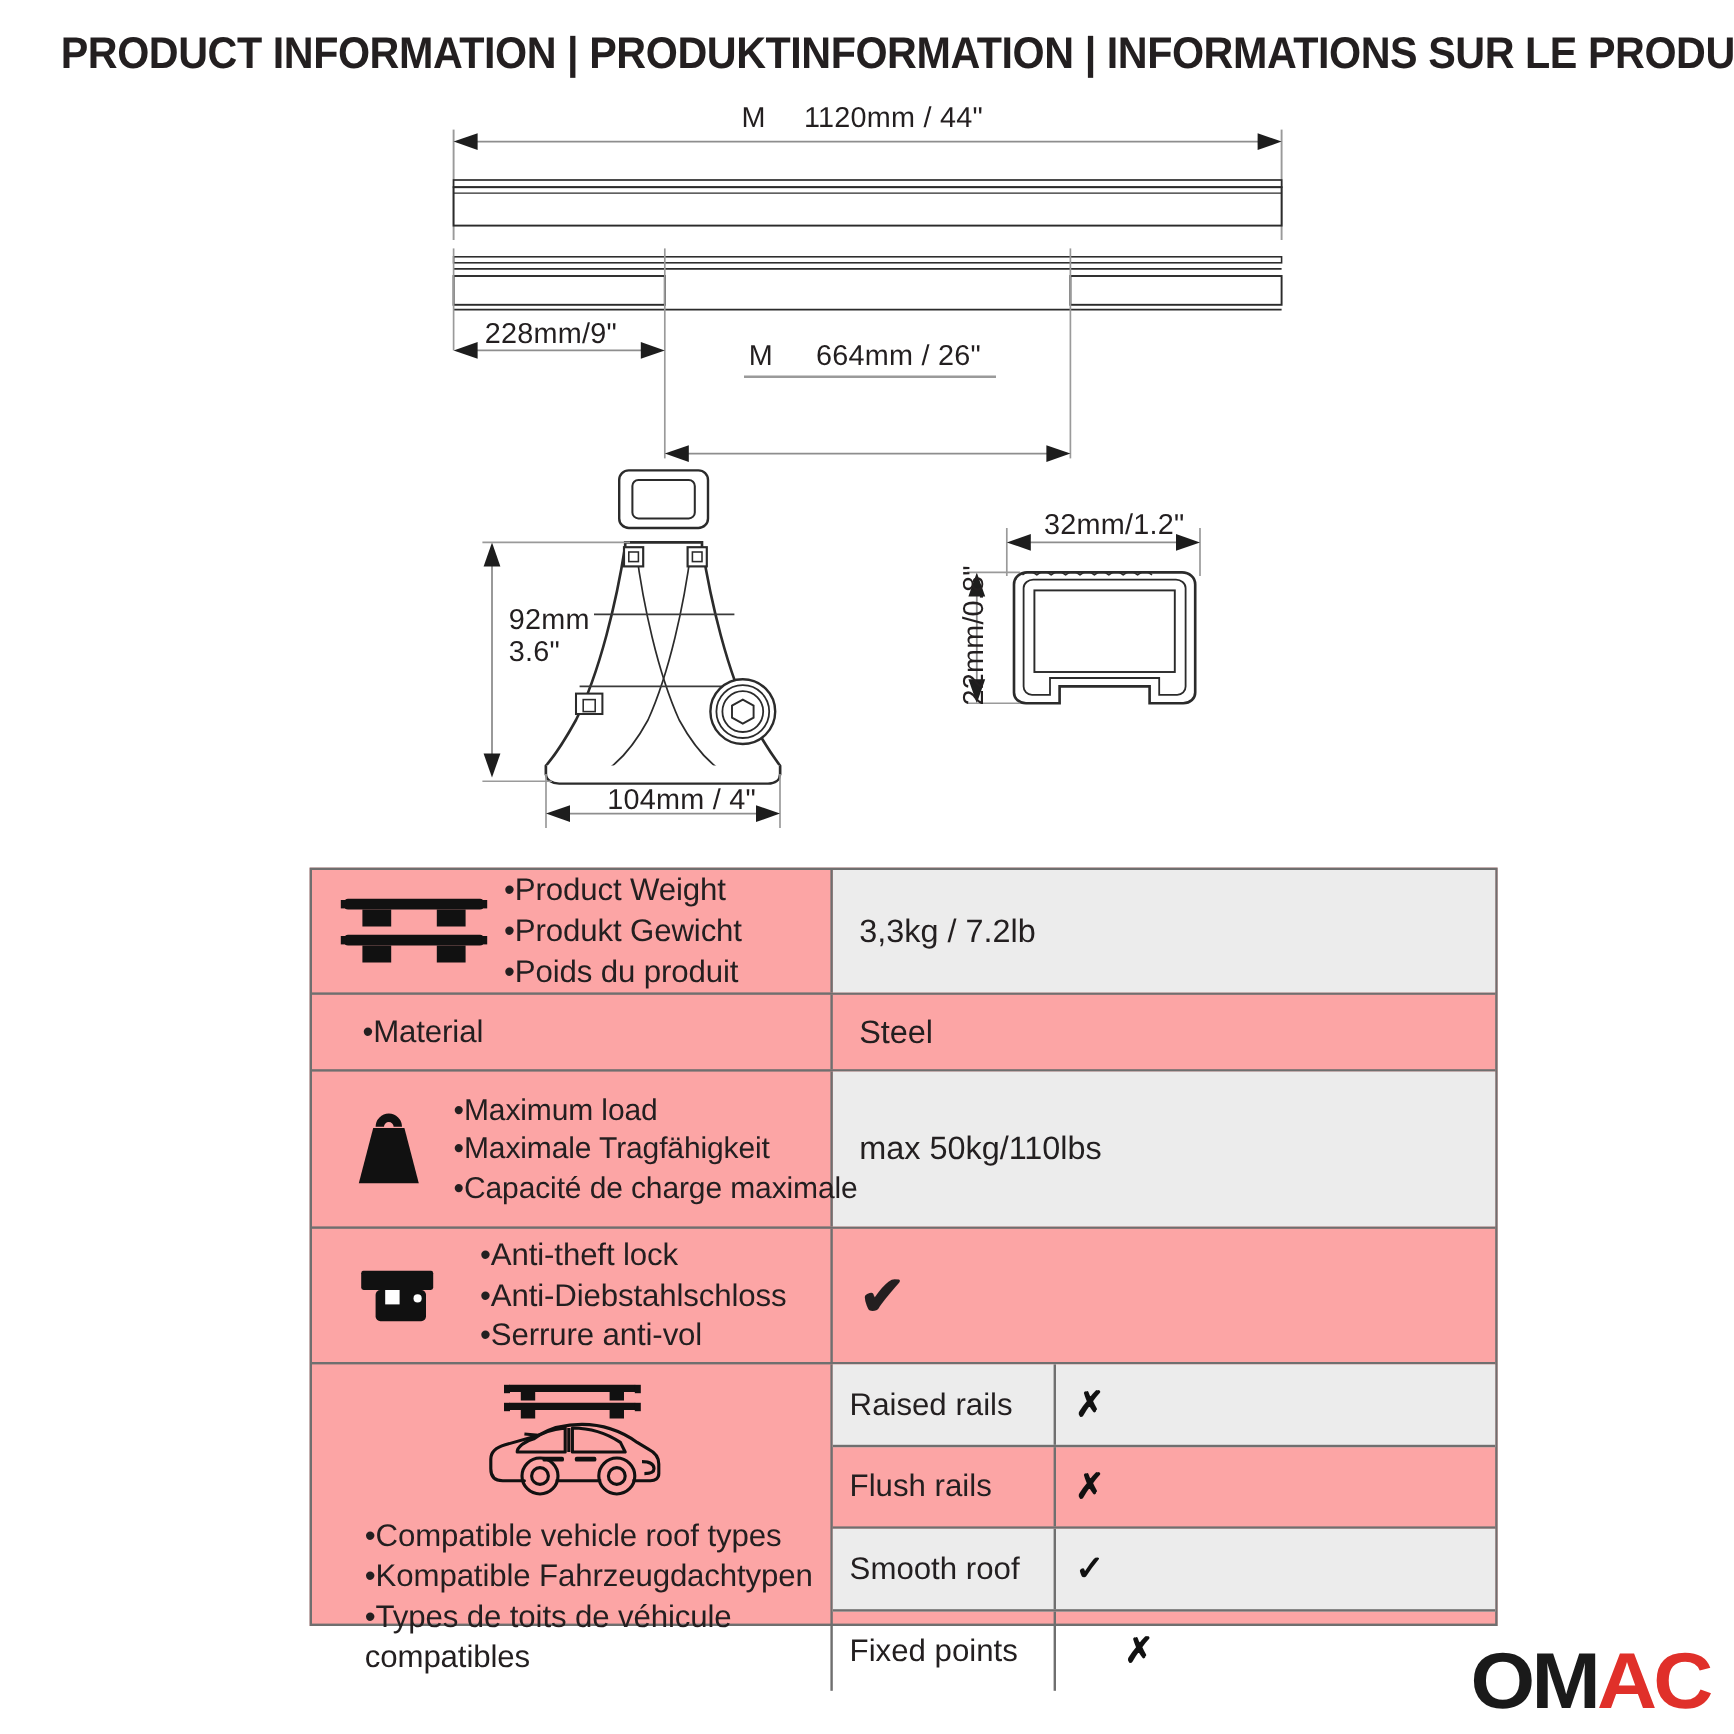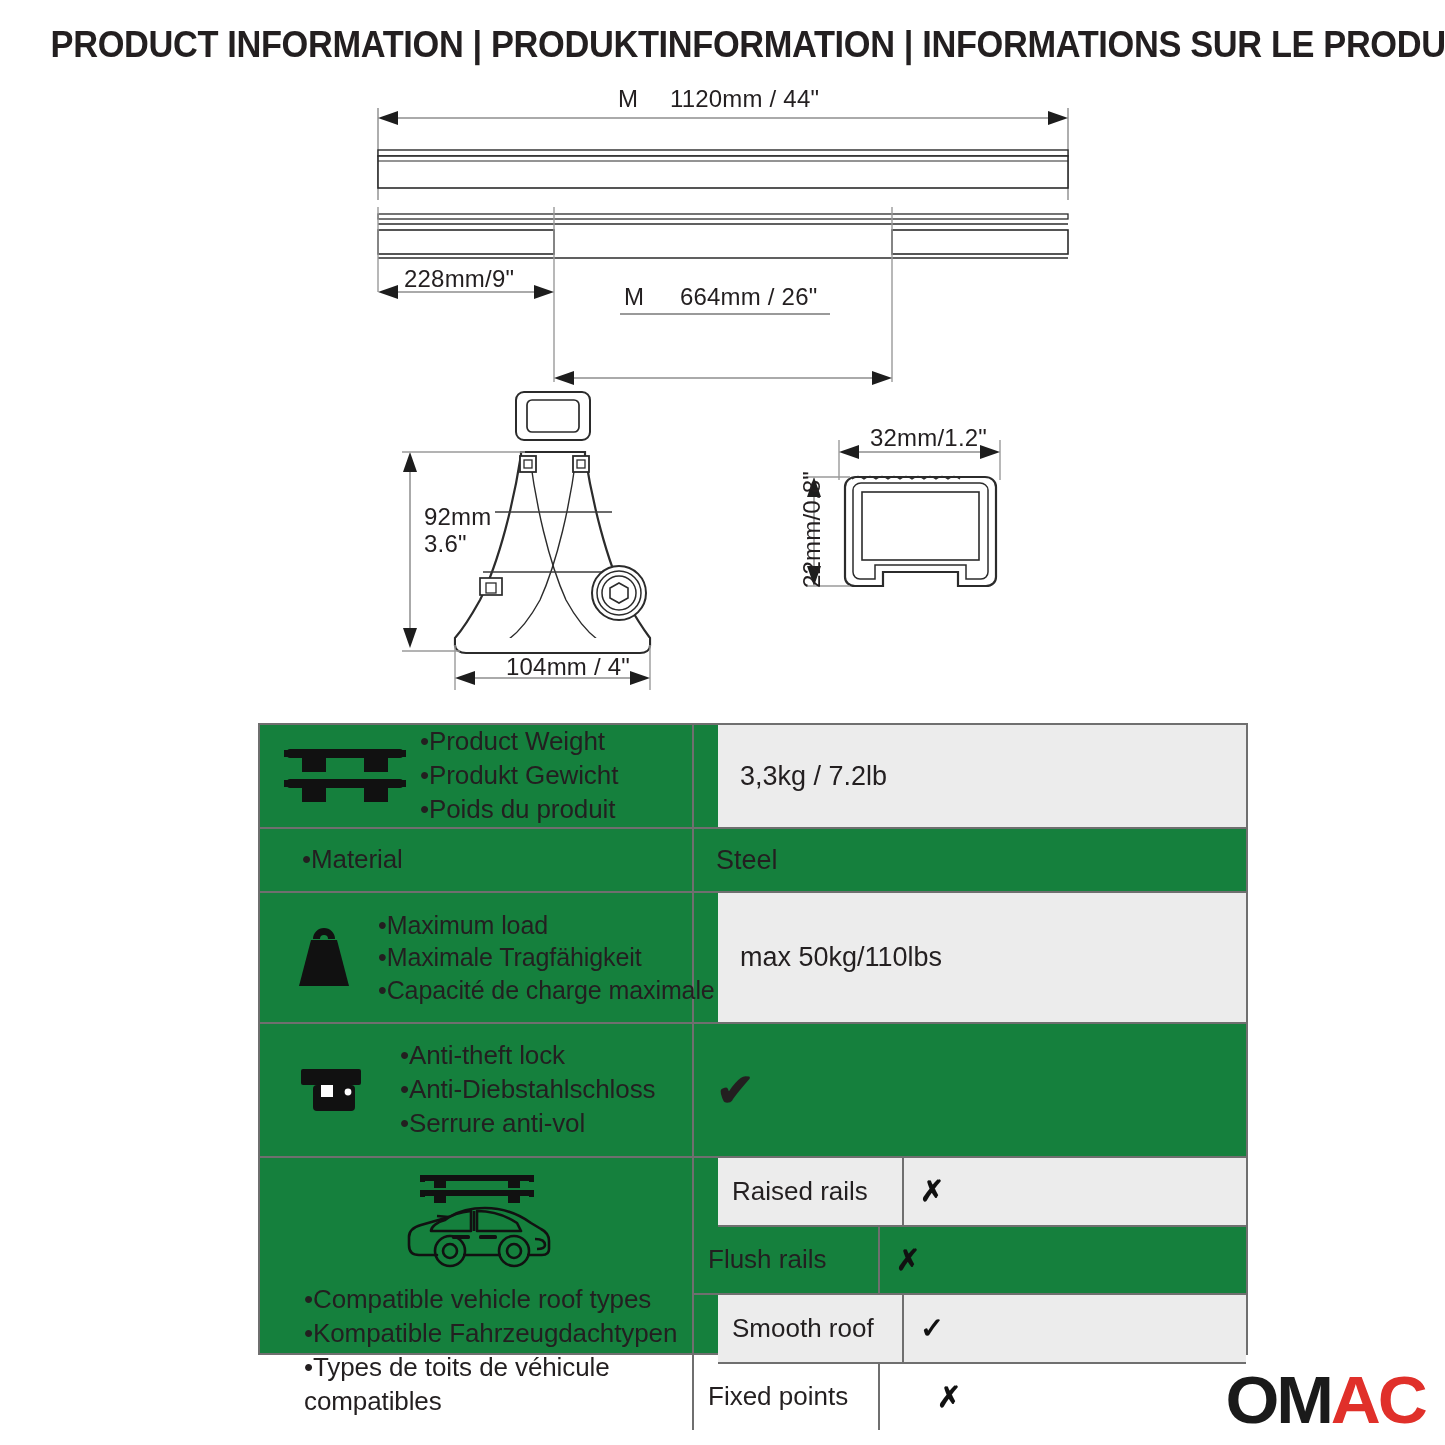--- a/index.html
+++ b/index.html
@@ -38,21 +38,21 @@
   }
   .vert{transform-origin:left top;}
 
   
   .tbl{
     position:absolute;
     left:258px;top:723px;
     width:990px;height:632px;
     border:2px solid #6f6f6f;
     box-sizing:border-box;
-    background:#15803d;
+    background:#fca5a5;
   }
   .row{
     display:flex;
     border-bottom:2px solid #6f6f6f;
     box-sizing:border-box;
     width:100%;
   }
   .row:last-child{border-bottom:none;}
   .cell-left{
     width:434px;
@@ -63,21 +63,21 @@
     position:relative;
   }
   .cell-right{
     flex:1;
     box-sizing:border-box;
     display:flex;align-items:center;
     padding-left:22px;
     font-size:27px;
     color:#231f20;
   }
-  .shade{background:#ececec;margin-left:24px;}
+  .shade{background:#ececec;}
   .icoWrap{
     width:150px;min-width:150px;
     display:flex;align-items:center;justify-content:center;
   }
   .labels{
     font-size:26px;line-height:1.30;
     color:#231f20;
     letter-spacing:-0.1px;
   }
   .labels div{white-space:nowrap;}
@@ -322,21 +322,21 @@
         </div>
         <div class="labels" style="font-size:25px;">
           <div>•Maximum load</div>
           <div>•Maximale Tragfähigkeit</div>
           <div>•Capacité de charge maximale</div>
         </div>
       </div>
       <div class="cell-right shade">max 50kg/110lbs</div>
     </div>
 
-    <div class="row" style="height:134px;">
+    <div class="row" style="height:113px;">
       <div class="cell-left">
         <div class="icoWrap" style="width:130px;min-width:130px;">
           <svg width="72" height="46" viewBox="0 0 72 46">
             <g fill="#111">
               <rect x="2" y="2" width="60" height="16" rx="2"></rect>
               <path d="M18,18 h34 a4,4 0 0 1 4,4 v18 a4,4 0 0 1 -4,4 h-34 a4,4 0 0 1 -4,-4 v-18 a4,4 0 0 1 4,-4 z"></path>
               <rect x="22" y="18" width="12" height="12" fill="#fff"></rect>
               <circle cx="49" cy="25" r="3.4" fill="#fff"></circle>
             </g>
           </svg>

